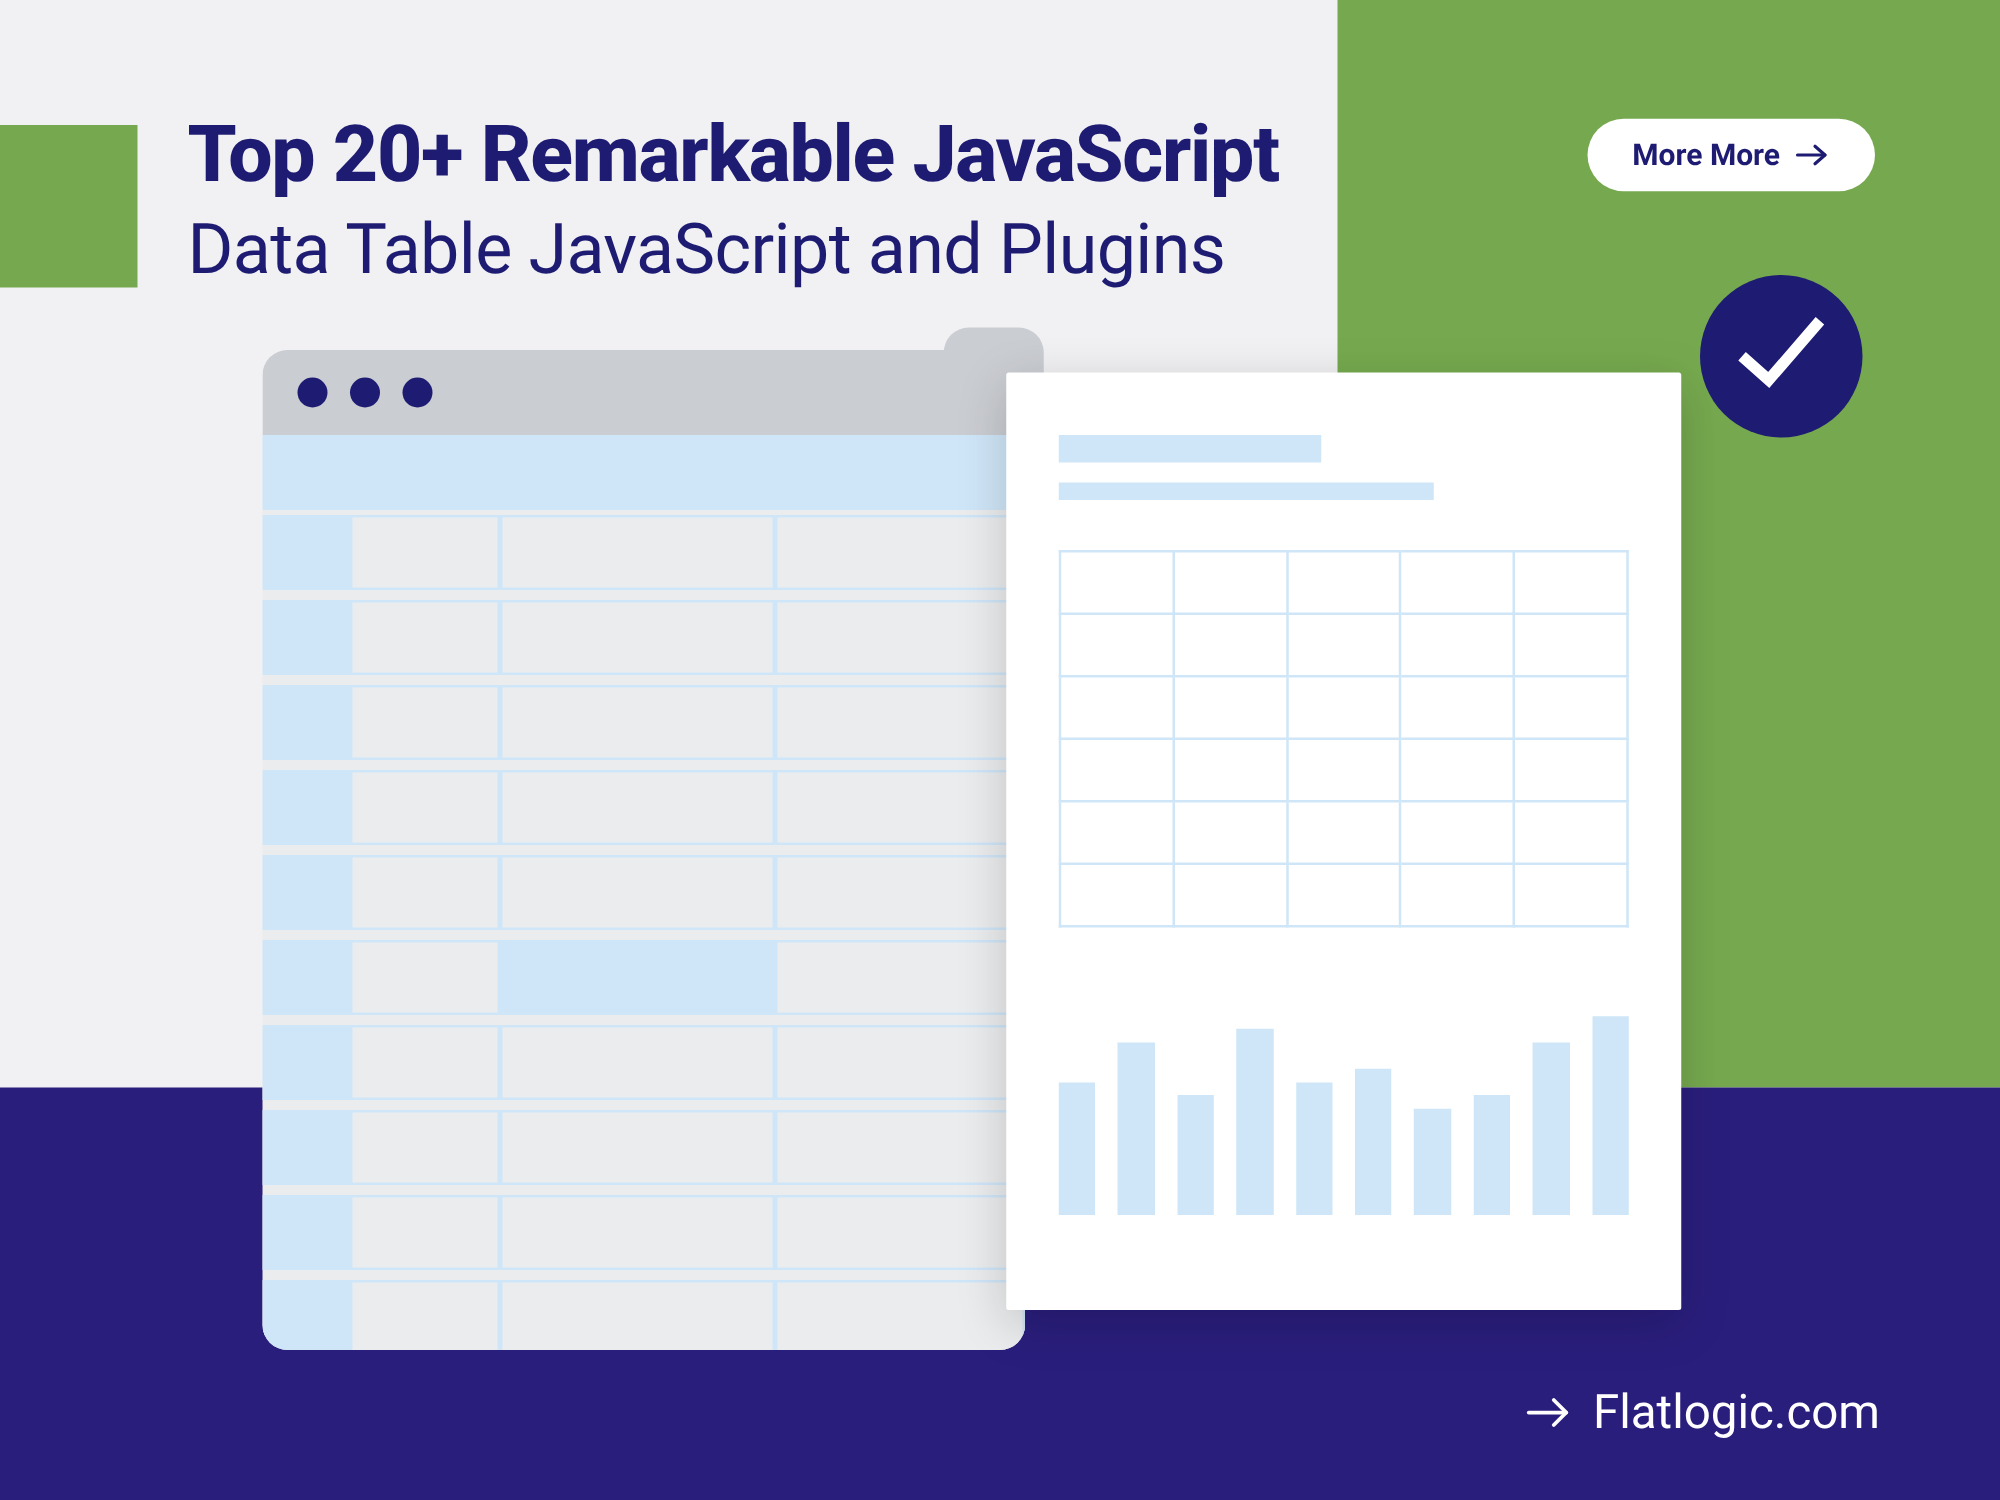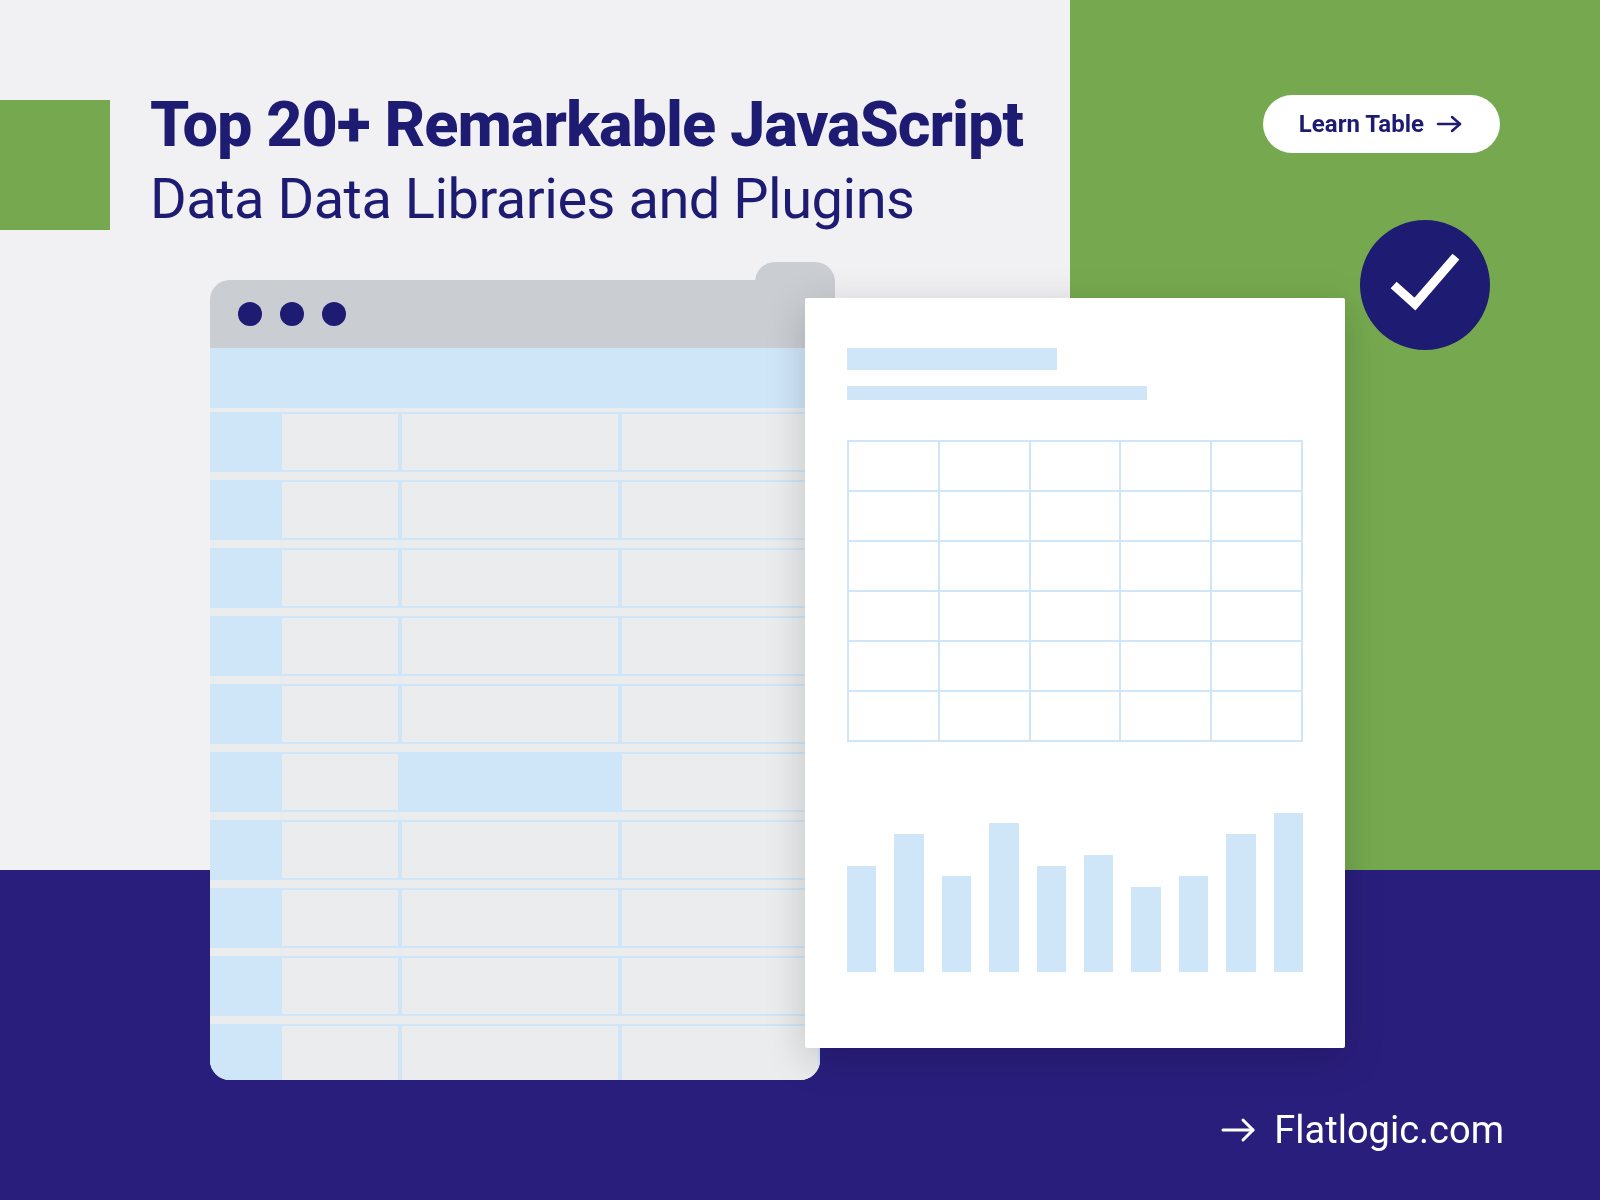--- a/index.html
+++ b/index.html
@@ -184,24 +184,24 @@
   }
 </style>
 </head>
 <body>
 
 <div class="green-block-right"></div>
 <div class="green-block-left"></div>
 <div class="indigo-block-bottom"></div>
 
 <div class="title">Top 20+ Remarkable JavaScript</div>
-<div class="subtitle">Data Data Libraries and Plugins</div>
+<div class="subtitle">Data Table JavaScript and Plugins</div>
 
 <div class="learn-more">
-  <span>Learn Table</span>
+  <span>More More</span>
   <svg class="arrow-right" viewBox="0 0 28 20" fill="none" stroke="#1e1b72" stroke-width="2.5" stroke-linecap="round" stroke-linejoin="round">
     <line x1="2" y1="10" x2="24" y2="10"></line>
     <polyline points="16,3 24,10 16,17"></polyline>
   </svg>
 </div>
 
 <div class="checkmark-badge">
   <svg width="80" height="70" viewBox="0 0 80 70" fill="none" stroke="#fff" stroke-width="9" stroke-linecap="square">
     <polyline points="12,38 30,54 68,10"></polyline>
   </svg>

